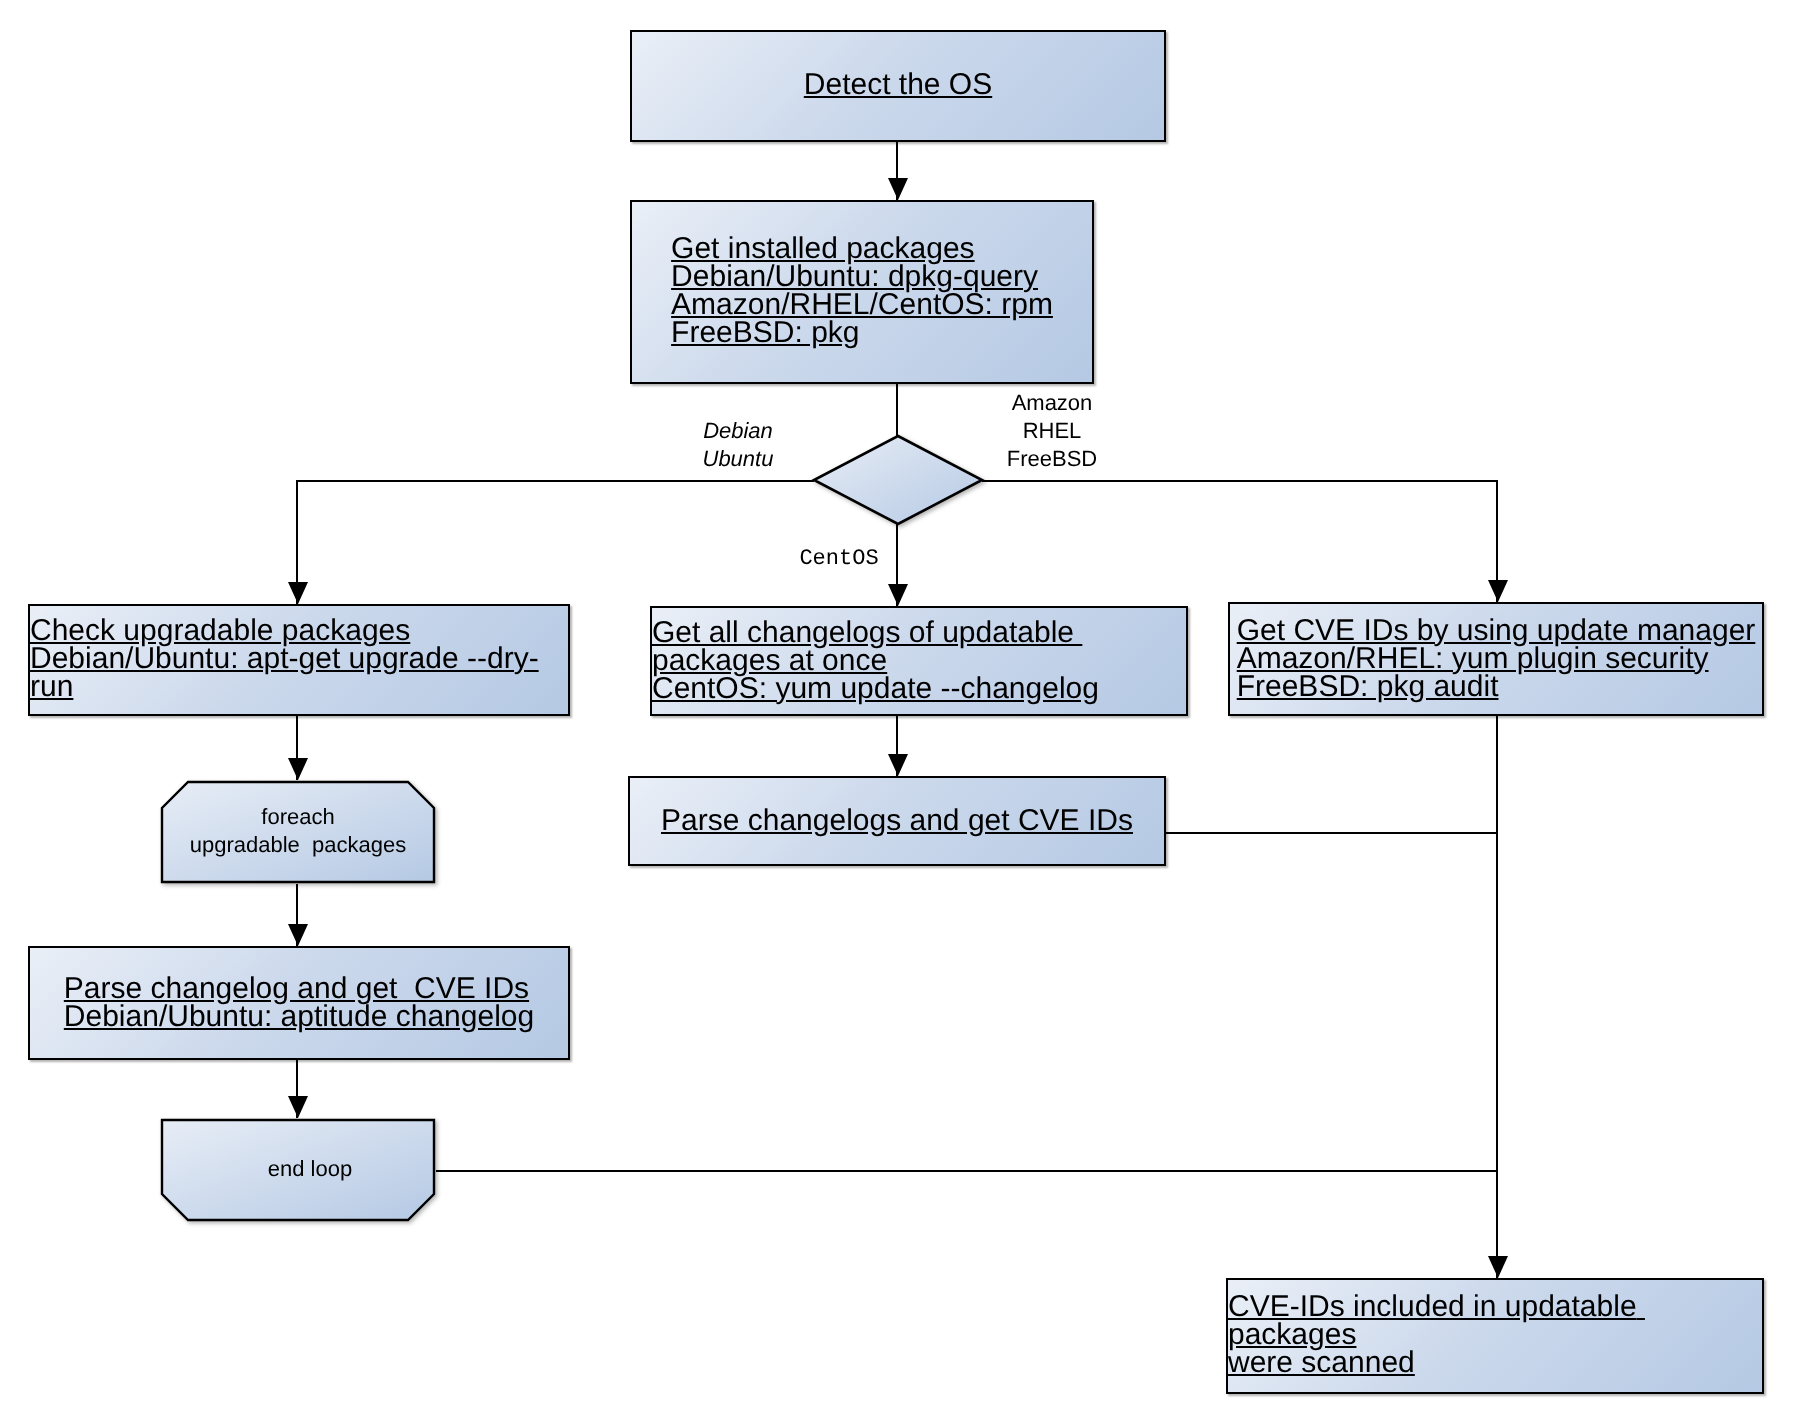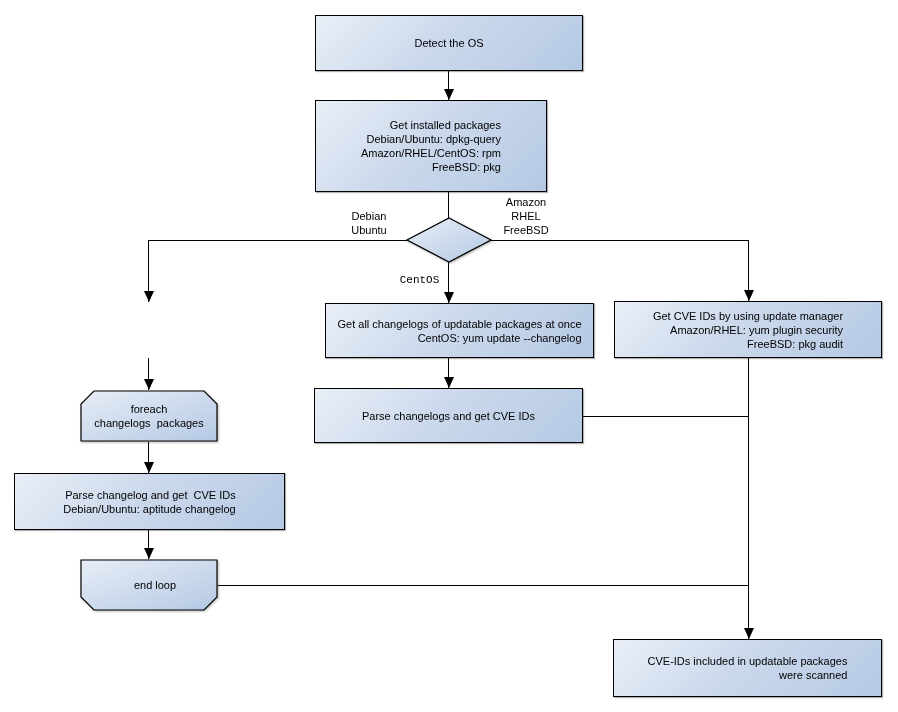--- a/index.html
+++ b/index.html
@@ -10,24 +10,25 @@
     font-family:"Liberation Sans", sans-serif;
     color:#000;
     overflow:hidden;
   }
   .node{
     position:absolute;
     box-sizing:border-box;
     border:1px solid #000;
     background:linear-gradient(135deg,#eaeff7 0%,#ccd9ec 45%,#b5c9e4 100%);
     display:flex;align-items:center;justify-content:center;
-    text-align:right;
-    font-size:11px;line-height:14px;
+    text-align:left;
+    font-size:15px;line-height:14px;
     white-space:pre-wrap;
     box-shadow:1px 1px 1px rgba(0,0,0,0.30);
+    text-decoration:underline;
   }
   .shape-wrap{position:absolute;}
   .shape-wrap svg{display:block;filter:drop-shadow(1px 1px 1px rgba(0,0,0,0.30));}
   .shape-label{
     position:absolute;inset:0;
     display:flex;align-items:center;justify-content:center;
     text-align:center;font-size:11px;line-height:14px;
     white-space:pre-wrap;
   }
   .edge-label{
@@ -94,33 +95,35 @@
     </svg>
   </div>
 
   <div class="node" style="left:315px;top:15px;width:268px;height:56px;">Detect the OS</div>
 
   <div class="node" style="left:315px;top:100px;width:232px;height:92px;">Get installed packages
 Debian/Ubuntu: dpkg-query
 Amazon/RHEL/CentOS: rpm
 FreeBSD: pkg</div>
 
+  <div class="node" style="left:14px;top:302px;width:271px;height:56px;">Check upgradable packages
+Debian/Ubuntu: apt-get upgrade --dry-run</div>
 
   <div class="shape-wrap" style="left:80px;top:390px;width:138px;height:52px;">
     <svg width="138" height="52" viewBox="0 0 138 52">
       <defs>
         <linearGradient id="g2" x1="0" y1="0" x2="1" y2="1">
           <stop offset="0" stop-color="#e7edf6"></stop>
           <stop offset="1" stop-color="#b5c9e4"></stop>
         </linearGradient>
       </defs>
       <polygon points="14,1 124,1 137,14 137,51 1,51 1,14" fill="url(#g2)" stroke="#000" stroke-width="1.2"></polygon>
     </svg>
     <div class="shape-label">foreach
-changelogs  packages</div>
+upgradable  packages</div>
   </div>
 
   <div class="node" style="left:14px;top:473px;width:271px;height:57px;">Parse changelog and get  CVE IDs
 Debian/Ubuntu: aptitude changelog</div>
 
   <div class="shape-wrap" style="left:80px;top:559px;width:150px;height:52px;">
     <svg width="138" height="52" viewBox="0 0 138 52">
       <defs>
         <linearGradient id="g3" x1="0" y1="0" x2="1" y2="1">
           <stop offset="0" stop-color="#e7edf6"></stop>
@@ -128,30 +131,30 @@
         </linearGradient>
       </defs>
       <polygon points="1,1 137,1 137,38 124,51 14,51 1,38" fill="url(#g3)" stroke="#000" stroke-width="1.2"></polygon>
     </svg>
     <div class="shape-label">end loop</div>
   </div>
 
   <div class="node" style="left:314px;top:303px;width:269px;height:55px;margin-left:11px;">Get all changelogs of updatable packages at once
 CentOS: yum update --changelog</div>
 
-  <div class="node" style="left:314px;top:388px;width:269px;height:55px;">Parse changelogs and get CVE IDs</div>
+  <div class="node" style="left:314px;top:388px;width:269px;height:45px;">Parse changelogs and get CVE IDs</div>
 
   <div class="node" style="left:614px;top:301px;width:268px;height:57px;">Get CVE IDs by using update manager
 Amazon/RHEL: yum plugin security
 FreeBSD: pkg audit</div>
 
   <div class="node" style="left:613px;top:639px;width:269px;height:58px;">CVE-IDs included in updatable packages
 were scanned</div>
 
-  <div class="edge-label" style="left:338px;top:209px;width:62px;">Debian
+  <div class="edge-label" style="left:338px;top:209px;width:62px;font-style:italic;">Debian
 Ubuntu</div>
 
   <div class="edge-label" style="left:494px;top:195px;width:64px;">Amazon
 RHEL
 FreeBSD</div>
 
   <div class="edge-label" style="left:396px;top:273px;width:47px;font-family:Liberation Mono, monospace;">CentOS</div>
 
 </div>
 

